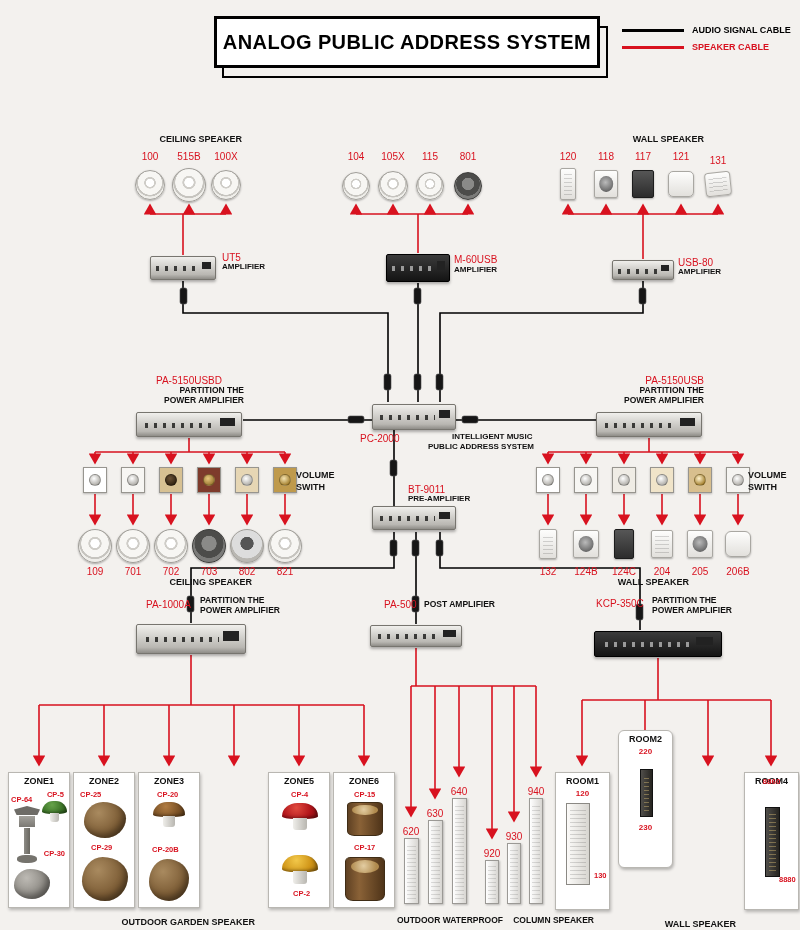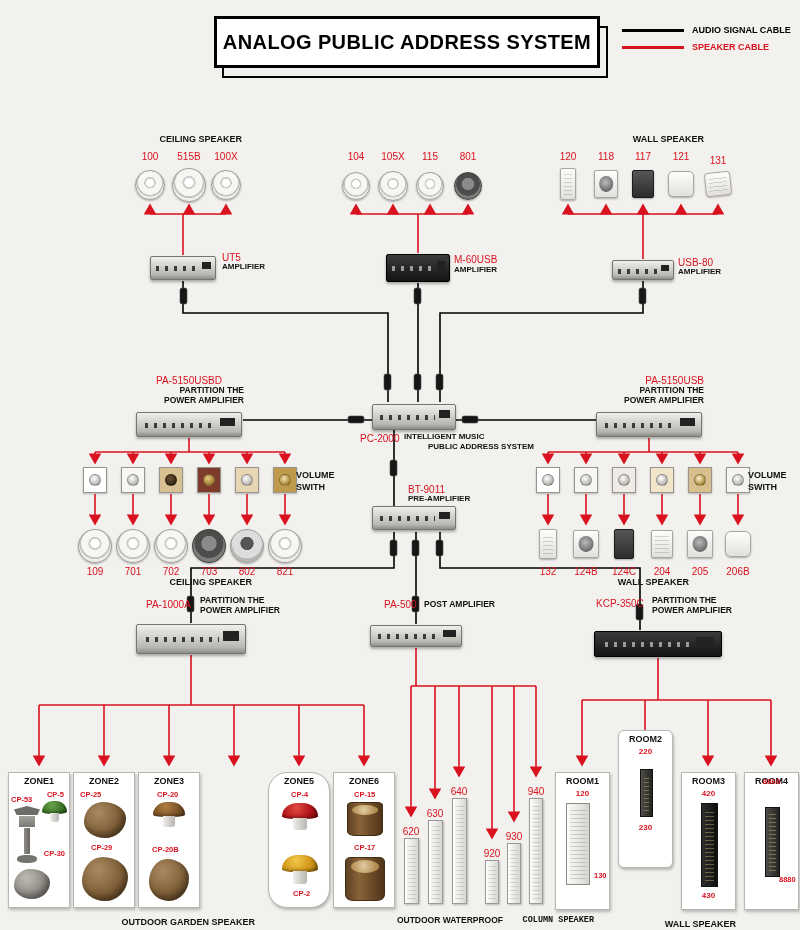--- a/index.html
+++ b/index.html
@@ -265,21 +265,21 @@
   <div class="rk" style="left:136px;top:412px;width:106px;height:25px;">
       <i class="row"></i>
       <i class="scr"></i>
     </div>
 
   <div class="rk" style="left:372px;top:404px;width:84px;height:26px;">
       <i class="row"></i>
       <i class="scr"></i>
     </div>
   <div class="rlbl" style="left:360px;top:433px;">PC-2000</div>
-  <div class="blbl s8" style="left:404px;top:432px;">INTELLIGENT MUSIC</div>
+  <div class="blbl s8" style="left:452px;top:432px;">INTELLIGENT MUSIC</div>
   <div class="blbl s8" style="left:428px;top:442px;">PUBLIC ADDRESS SYSTEM</div>
 
   <div class="rlbl ctr" style="left:594px;top:375px;width:110px;">PA-5150USB</div>
   <div class="blbl s85 ctr" style="left:594px;top:385px;width:110px;">PARTITION THE</div>
   <div class="blbl s85 ctr" style="left:594px;top:395px;width:110px;">POWER AMPLIFIER</div>
   <div class="rk" style="left:596px;top:412px;width:106px;height:25px;">
       <i class="row"></i>
       <i class="scr"></i>
     </div>
 
@@ -386,21 +386,21 @@
   <div class="rlbl" style="left:596px;top:598px;">KCP-350C</div>
   <div class="blbl s85" style="left:652px;top:595px;">PARTITION THE</div>
   <div class="blbl s85" style="left:652px;top:605px;">POWER AMPLIFIER</div>
   <div class="rk dk" style="left:594px;top:631px;width:128px;height:26px;">
       <i class="row"></i>
       <i class="scr"></i>
     </div>
 
   <div class="zone" style="left:8px;top:772px;">
     <div class="zh">ZONE1</div>
-    <div class="zlbl" style="left:2px;top:22px;">CP-53</div>
+    <div class="zlbl" style="left:2px;top:22px;">CP-64</div>
     <div class="zlbl" style="right:5px;top:17px;">CP-5</div>
     <div class="lant" style="left:5px;top:33px;width:26px;height:58px;">
         <i class="l-cap"></i>
         <i class="l-head"></i>
         <i class="l-post"></i>
         <i class="l-base"></i>
       </div>
     <div class="mush" style="left:33px;top:28px;width:25px;height:22px;">
         <i class="cap" style="background:radial-gradient(circle at 40% 30%,#66a24a,#3c7427 60%,#2c5a1c);"></i>
         <i class="stem"></i>
@@ -422,21 +422,21 @@
     <div class="zlbl" style="left:18px;top:17px;">CP-20</div>
     <div class="mush" style="left:14px;top:29px;width:32px;height:26px;">
         <i class="cap" style="background:radial-gradient(circle at 40% 30%,#b07c42,#7c5226 60%,#5a3a18);"></i>
         <i class="stem"></i>
       </div>
     <div class="zlbl" style="left:13px;top:72px;">CP-20B</div>
     <div class="rock br" style="left:10px;top:86px;width:40px;height:42px;"></div>
   </div>
 
 
-  <div class="zone" style="left:268px;top:772px;border-radius:19px;">
+  <div class="zone" style="left:268px;top:772px;">
     <div class="zh">ZONE5</div>
     <div class="zlbl" style="left:22px;top:17px;">CP-4</div>
     <div class="mush" style="left:13px;top:30px;width:36px;height:28px;">
         <i class="cap" style="background:radial-gradient(circle at 40% 30%,#e04a3e,#b01319 60%,#7c0b10);"></i>
         <i class="stem"></i>
       </div>
     <div class="zlbl" style="left:24px;top:68px;margin-top:48px;">CP-2</div>
     <div class="mush" style="left:13px;top:82px;width:36px;height:30px;">
         <i class="cap" style="background:radial-gradient(circle at 40% 30%,#f2c84a,#d09518 60%,#9c6c0e);"></i>
         <i class="stem"></i>
@@ -475,46 +475,38 @@
     </div>
   <div class="rlbl w24c" style="left:502px;top:831px;">930</div>
   <div class="colspk" style="left:507px;top:843px;width:14px;height:61px;">
       <i class="gr"></i>
     </div>
   <div class="rlbl w24c" style="left:524px;top:786px;">940</div>
   <div class="colspk" style="left:529px;top:798px;width:14px;height:106px;">
       <i class="gr"></i>
     </div>
   <div class="blbl s85 ctr" style="left:393px;top:915px;width:110px;">OUTDOOR WATERPROOF</div>
-  <div class="blbl s85 ctr" style="left:504px;top:915px;width:90px;font-family:Liberation Mono, monospace;">COLUMN SPEAKER</div>
+  <div class="blbl s85 ctr" style="left:504px;top:915px;width:90px;">COLUMN SPEAKER</div>
 
   <div class="room" style="left:555px;top:772px;">
     <div class="zh">ROOM1</div>
     <div class="rmlbl" style="top:16px;">120</div>
     <div class="rmspk" style="left:10px;top:30px;width:24px;height:82px;">
         <i class="gr"></i>
       </div>
     <div class="zlbl" style="left:38px;top:98px;">130</div>
   </div>
   <div class="room" style="left:618px;top:730px;border-radius:6px;">
     <div class="zh">ROOM2</div>
     <div class="rmlbl" style="top:16px;">220</div>
     <div class="rmspk dk" style="left:21px;top:38px;width:13px;height:48px;">
         <i class="gr"></i>
       </div>
     <div class="rmlbl" style="top:92px;">230</div>
   </div>
-  <div class="room" style="left:681px;top:772px;">
-    <div class="zh">ROOM3</div>
-    <div class="rmlbl" style="top:16px;">420</div>
-    <div class="rmspk dk" style="left:19px;top:30px;width:17px;height:84px;background:linear-gradient(90deg,#2e2e2c,#0e0e0c);">
-        <i class="gr"></i>
-      </div>
-    <div class="rmlbl" style="top:118px;">430</div>
-  </div>
   <div class="room" style="left:744px;top:772px;">
     <div class="zh">ROOM4</div>
     <div class="rmlbl" style="top:4px;">8860</div>
     <div class="rmspk dk" style="left:20px;top:34px;width:15px;height:70px;">
         <i class="gr"></i>
       </div>
     <div class="zlbl" style="left:34px;top:102px;">8880</div>
   </div>
   <div class="blbl ctr" style="left:626px;top:919px;width:110px;">WALL SPEAKER</div>
 

